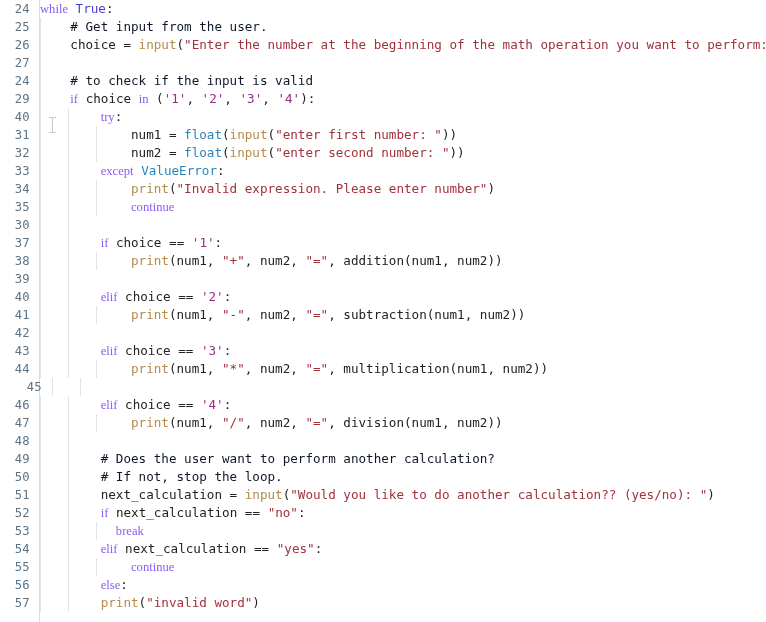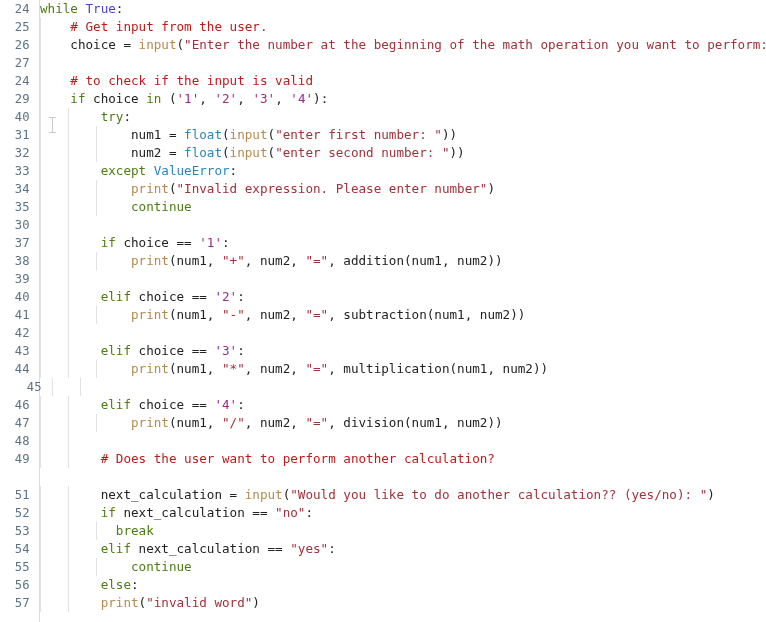--- a/index.html
+++ b/index.html
@@ -67,28 +67,28 @@
   }
 
   
   .guide {
     position: absolute;
     width: 1px;
     background: #dfe3e6;
   }
 
   
-  .kw   { color: #4d7c0f; }          
+  .kw   { color: #8b5cf6; font-family: Liberation Serif, serif; }          
   .const{ color: #4a3fd6; }          
   .bi   { color: #2b86b8; }          
   .fn   { color: #b38b4d; }          
   .str  { color: #a0323c; }          
   .strq { color: #9a2b8c; }          
   .exc  { color: #2b86b8; }          
-  .cmt  { color: #b91c1c; }          
+  .cmt  { color: #0f172a; }          
   .pl   { color: #222222; }          
   .op   { color: #222222; }
 
   
   #mouse-cursor {
     position: absolute;
     left: 49px;
     top: 117px;
     width: 8px;
     height: 16px;
@@ -134,20 +134,21 @@
       <div class="line" style="top: 288px; position: absolute; left: 0px; width: 766px;"><div class="gutter">40</div><div class="guide" style="left: 40px; top: 0px; height: 18px;"></div><div class="guide" style="left: 68px; top: 0px; height: 18px;"></div><div class="code"><span class="pl">        </span><span class="kw">elif</span><span class="pl"> choice </span><span class="op">==</span><span class="pl"> </span><span class="strq">'2'</span><span class="pl">:</span></div></div>
       <div class="line" style="top: 306px; position: absolute; left: 0px; width: 766px;"><div class="gutter">41</div><div class="guide" style="left: 40px; top: 0px; height: 18px;"></div><div class="guide" style="left: 68px; top: 0px; height: 18px;"></div><div class="guide" style="left: 96px; top: 0px; height: 18px;"></div><div class="code"><span class="pl">            </span><span class="fn">print</span><span class="pl">(num1, </span><span class="str">"-"</span><span class="pl">, num2, </span><span class="str">"="</span><span class="pl">, subtraction(num1, num2))</span></div></div>
       <div class="line" style="top: 324px; position: absolute; left: 0px; width: 766px; padding-left: 36px;"><div class="gutter">42</div><div class="guide" style="left: 40px; top: 0px; height: 18px;"></div><div class="guide" style="left: 68px; top: 0px; height: 18px;"></div><div class="code"></div></div>
       <div class="line" style="top: 342px; position: absolute; left: 0px; width: 766px;"><div class="gutter">43</div><div class="guide" style="left: 40px; top: 0px; height: 18px;"></div><div class="guide" style="left: 68px; top: 0px; height: 18px;"></div><div class="code"><span class="pl">        </span><span class="kw">elif</span><span class="pl"> choice </span><span class="op">==</span><span class="pl"> </span><span class="strq">'3'</span><span class="pl">:</span></div></div>
       <div class="line" style="top: 360px; position: absolute; left: 0px; width: 766px;"><div class="gutter">44</div><div class="guide" style="left: 40px; top: 0px; height: 18px;"></div><div class="guide" style="left: 68px; top: 0px; height: 18px;"></div><div class="guide" style="left: 96px; top: 0px; height: 18px;"></div><div class="code"><span class="pl">            </span><span class="fn">print</span><span class="pl">(num1, </span><span class="str">"*"</span><span class="pl">, num2, </span><span class="str">"="</span><span class="pl">, multiplication(num1, num2))</span></div></div>
       <div class="line" style="top: 378px; position: absolute; left: 12px; width: 766px;"><div class="gutter">45</div><div class="guide" style="left: 40px; top: 0px; height: 18px;"></div><div class="guide" style="left: 68px; top: 0px; height: 18px;"></div><div class="code"></div></div>
       <div class="line" style="top: 396px; position: absolute; left: 0px; width: 766px;"><div class="gutter">46</div><div class="guide" style="left: 40px; top: 0px; height: 18px;"></div><div class="guide" style="left: 68px; top: 0px; height: 18px;"></div><div class="code"><span class="pl">        </span><span class="kw">elif</span><span class="pl"> choice </span><span class="op">==</span><span class="pl"> </span><span class="strq">'4'</span><span class="pl">:</span></div></div>
       <div class="line" style="top: 414px; position: absolute; left: 0px; width: 766px;"><div class="gutter">47</div><div class="guide" style="left: 40px; top: 0px; height: 18px;"></div><div class="guide" style="left: 68px; top: 0px; height: 18px;"></div><div class="guide" style="left: 96px; top: 0px; height: 18px;"></div><div class="code"><span class="pl">            </span><span class="fn">print</span><span class="pl">(num1, </span><span class="str">"/"</span><span class="pl">, num2, </span><span class="str">"="</span><span class="pl">, division(num1, num2))</span></div></div>
       <div class="line" style="top: 432px; position: absolute; left: 0px; width: 766px;"><div class="gutter">48</div><div class="guide" style="left: 40px; top: 0px; height: 18px;"></div><div class="guide" style="left: 68px; top: 0px; height: 18px;"></div><div class="code"></div></div>
       <div class="line" style="top: 450px; position: absolute; left: 0px; width: 644px;"><div class="gutter">49</div><div class="guide" style="left: 40px; top: 0px; height: 18px;"></div><div class="guide" style="left: 68px; top: 0px; height: 18px;"></div><div class="code"><span class="pl">        </span><span class="cmt"># Does the user want to perform another calculation?</span></div></div>
+      <div class="line" style="top: 468px; position: absolute; left: 0px; width: 766px;"><div class="gutter">50</div><div class="guide" style="left: 40px; top: 0px; height: 18px;"></div><div class="guide" style="left: 68px; top: 0px; height: 18px;"></div><div class="code"><span class="pl">        </span><span class="cmt"># If not, stop the loop.</span></div></div>
       <div class="line" style="top: 486px; position: absolute; left: 0px; width: 766px;"><div class="gutter">51</div><div class="guide" style="left: 40px; top: 0px; height: 18px;"></div><div class="guide" style="left: 68px; top: 0px; height: 18px;"></div><div class="code"><span class="pl">        next_calculation </span><span class="op">=</span><span class="pl"> </span><span class="fn">input</span><span class="pl">(</span><span class="str">"Would you like to do another calculation?? (yes/no): "</span><span class="pl">)</span></div></div>
       <div class="line" style="top: 504px; position: absolute; left: 0px; width: 766px;"><div class="gutter">52</div><div class="guide" style="left: 40px; top: 0px; height: 18px;"></div><div class="guide" style="left: 68px; top: 0px; height: 18px;"></div><div class="code"><span class="pl">        </span><span class="kw">if</span><span class="pl"> next_calculation </span><span class="op">==</span><span class="pl"> </span><span class="str">"no"</span><span class="pl">:</span></div></div>
       <div class="line" style="top: 522px; position: absolute; left: 0px; width: 766px;"><div class="gutter">53</div><div class="guide" style="left: 40px; top: 0px; height: 18px;"></div><div class="guide" style="left: 68px; top: 0px; height: 18px;"></div><div class="guide" style="left: 96px; top: 0px; height: 18px;"></div><div class="code"><span class="pl">          </span><span class="kw">break</span></div></div>
       <div class="line" style="top: 540px; position: absolute; left: 0px; width: 766px;"><div class="gutter">54</div><div class="guide" style="left: 40px; top: 0px; height: 18px;"></div><div class="guide" style="left: 68px; top: 0px; height: 18px;"></div><div class="code"><span class="pl">        </span><span class="kw">elif</span><span class="pl"> next_calculation </span><span class="op">==</span><span class="pl"> </span><span class="str">"yes"</span><span class="pl">:</span></div></div>
       <div class="line" style="top: 558px; position: absolute; left: 0px; width: 766px;"><div class="gutter">55</div><div class="guide" style="left: 40px; top: 0px; height: 18px;"></div><div class="guide" style="left: 68px; top: 0px; height: 18px;"></div><div class="guide" style="left: 96px; top: 0px; height: 18px;"></div><div class="code"><span class="pl">            </span><span class="kw">continue</span></div></div>
       <div class="line" style="top: 576px; position: absolute; left: 0px; width: 766px;"><div class="gutter">56</div><div class="guide" style="left: 40px; top: 0px; height: 18px;"></div><div class="guide" style="left: 68px; top: 0px; height: 18px;"></div><div class="code"><span class="pl">        </span><span class="kw">else</span><span class="pl">:</span></div></div>
       <div class="line" style="top: 594px; position: absolute; left: 0px; width: 766px;"><div class="gutter">57</div><div class="guide" style="left: 40px; top: 0px; height: 18px;"></div><div class="guide" style="left: 68px; top: 0px; height: 18px;"></div><div class="code"><span class="pl">        </span><span class="fn">print</span><span class="pl">(</span><span class="str">"invalid word"</span><span class="pl">)</span></div></div>
     </div>
   <div id="mouse-cursor">
     <div class="cap-t"></div>

